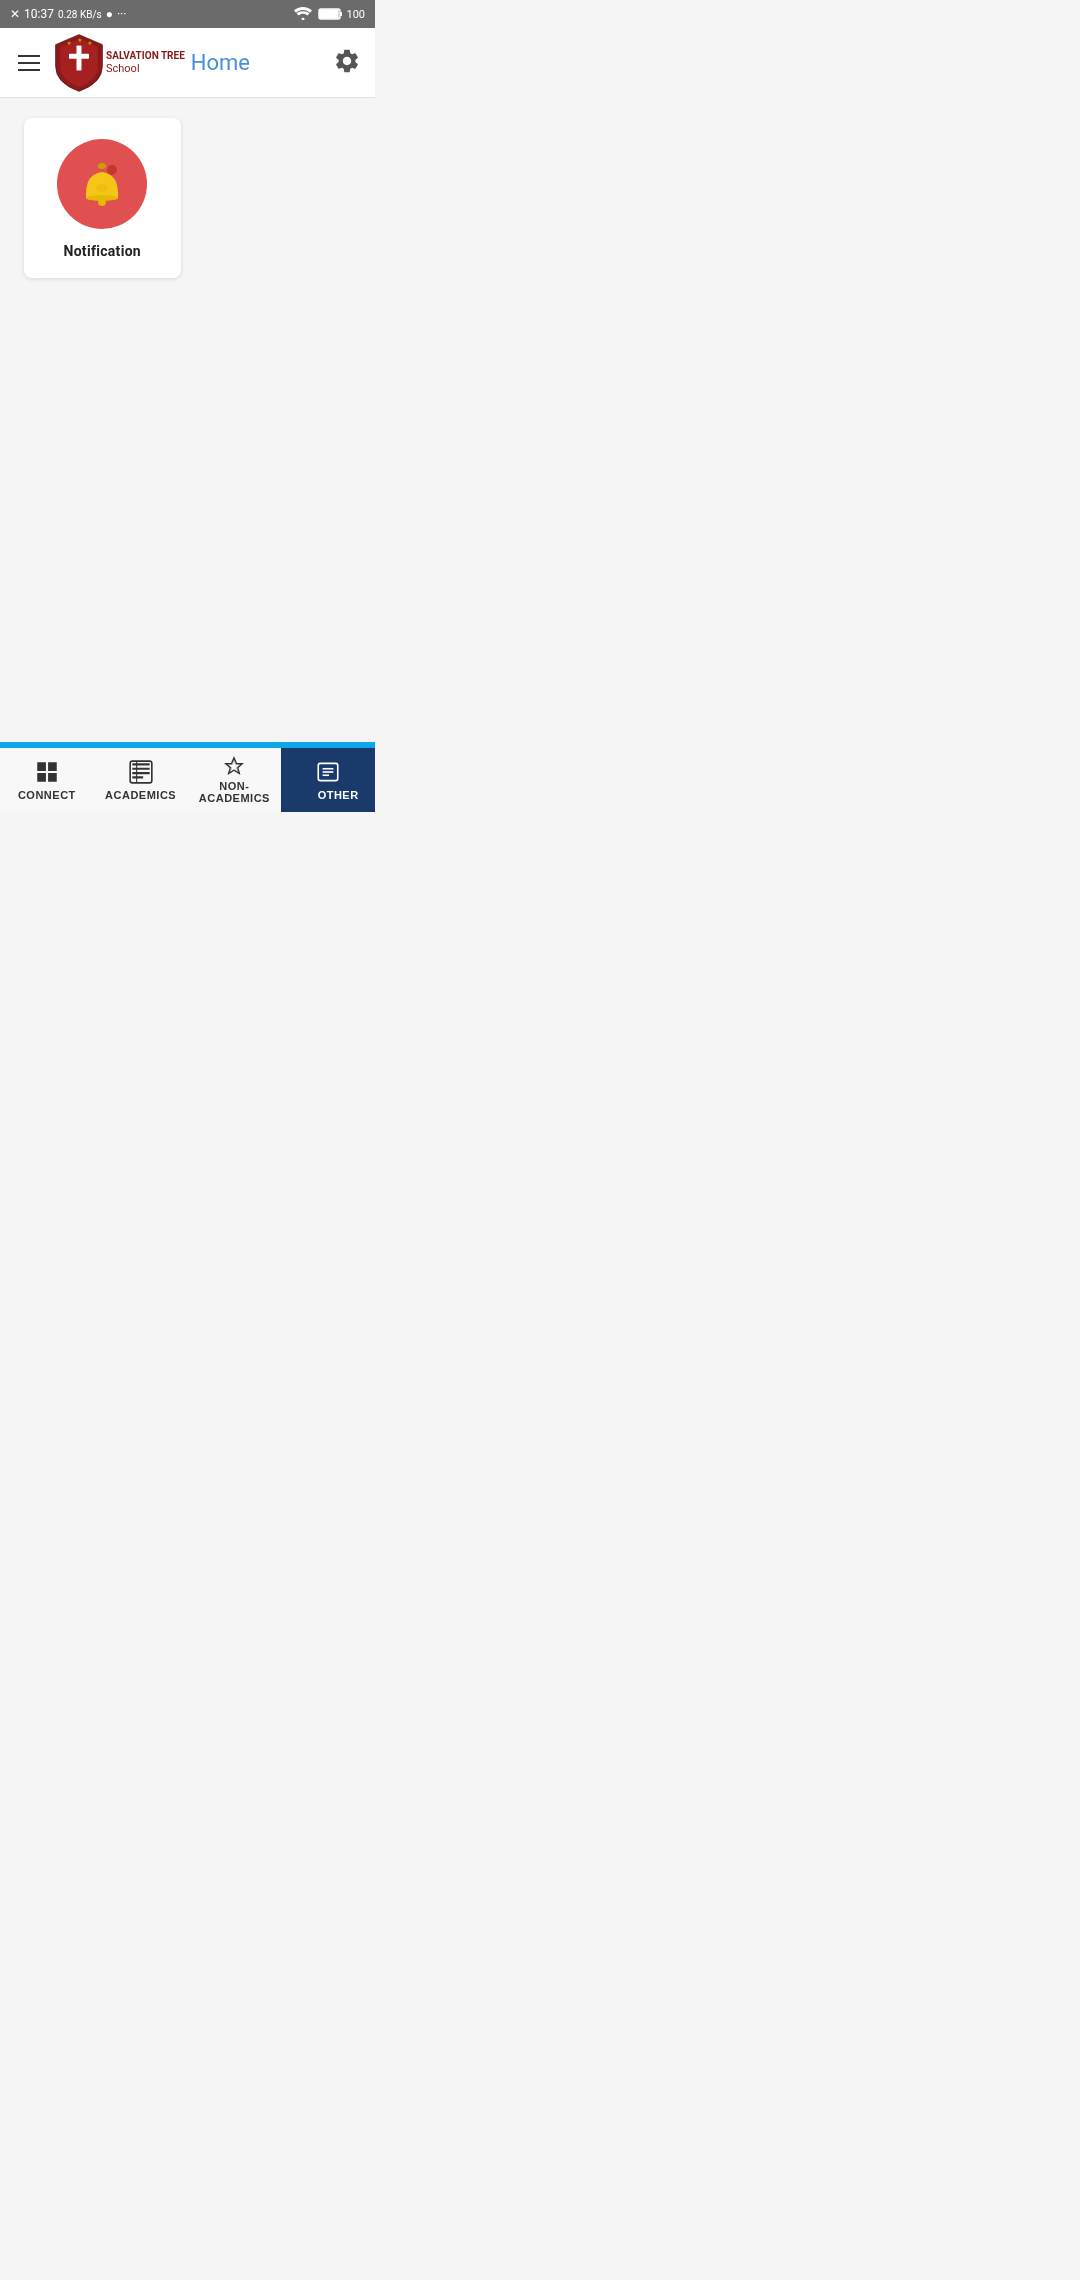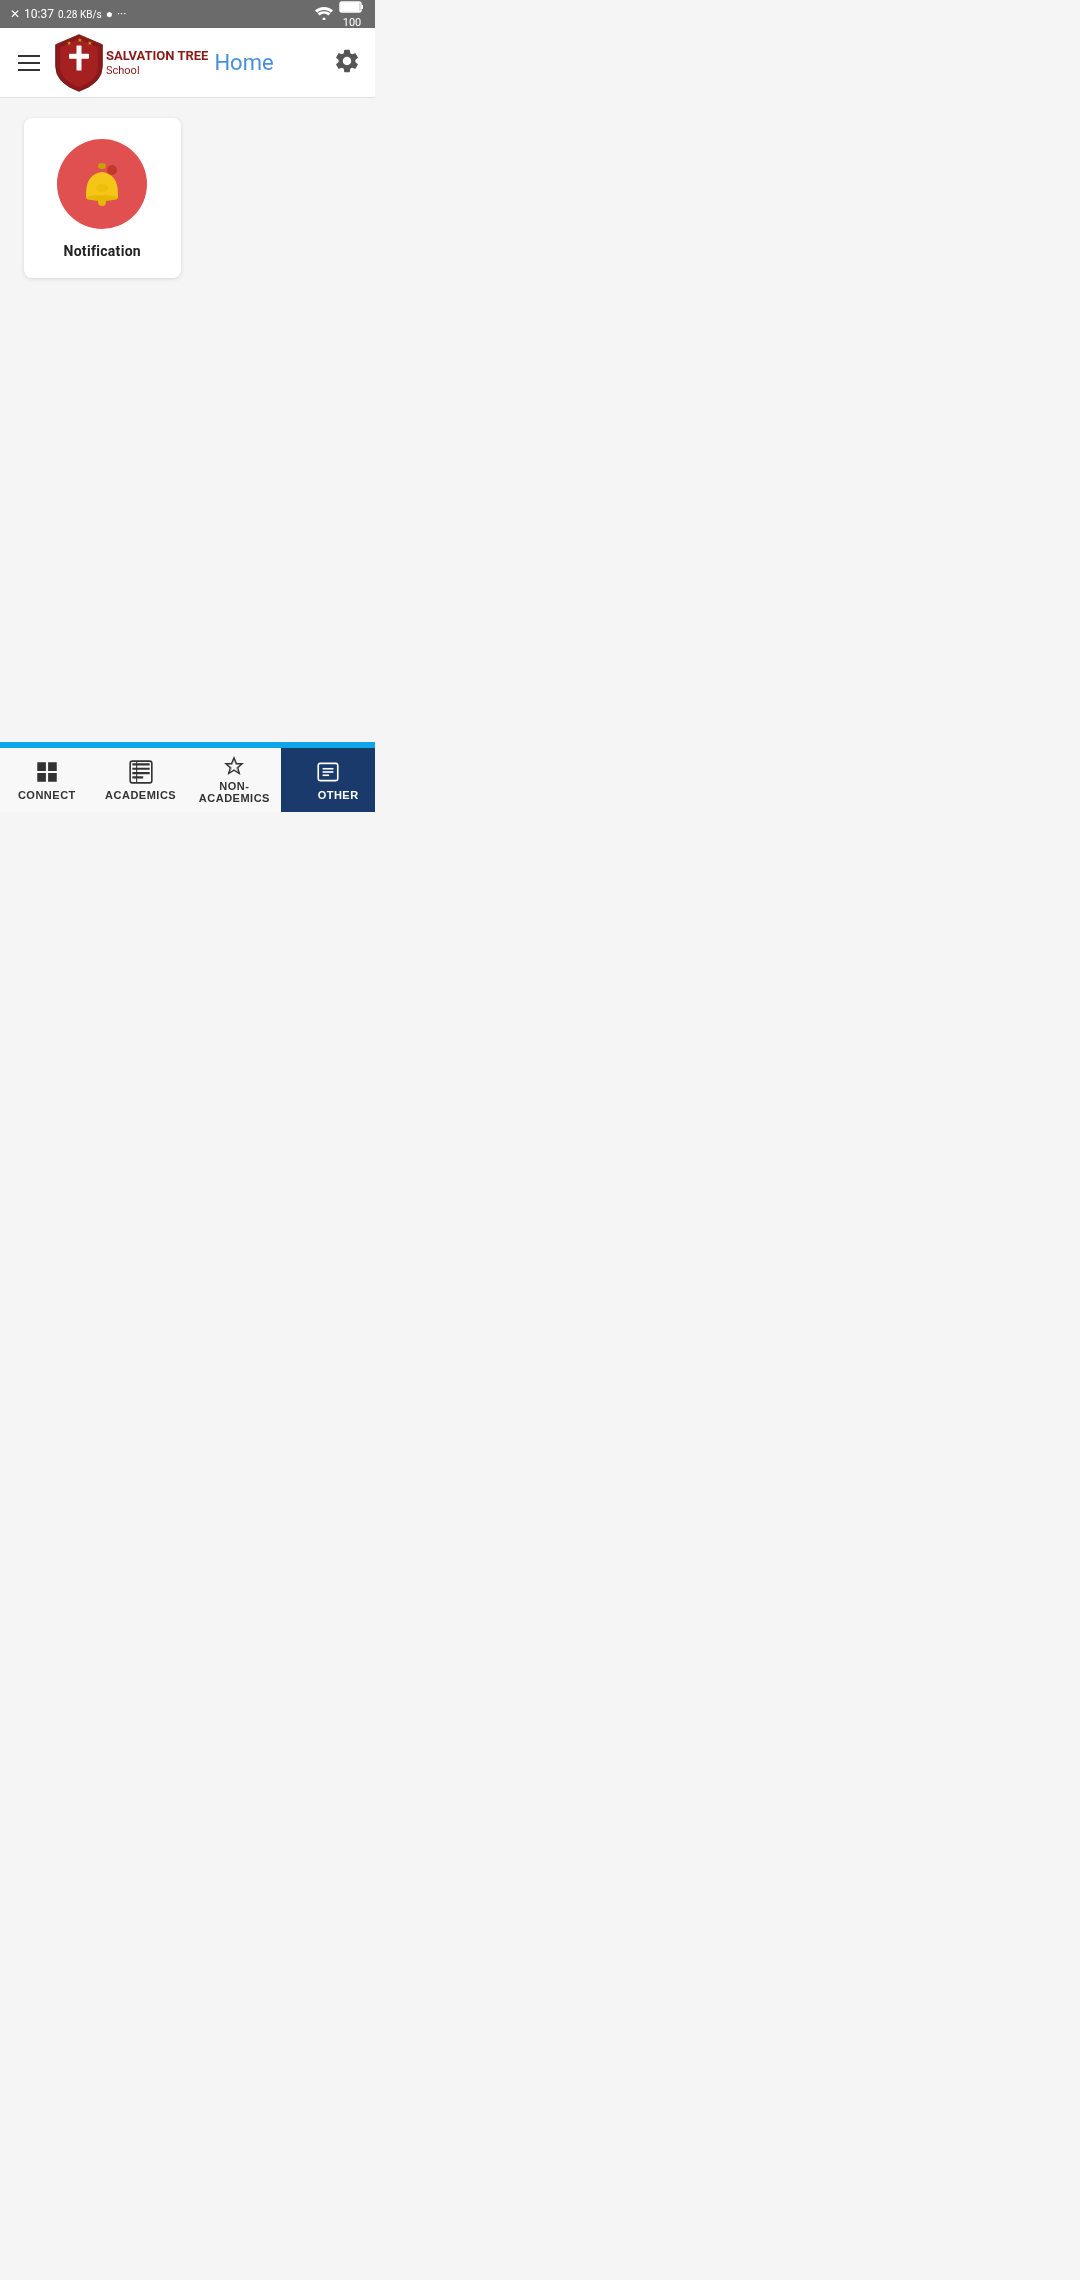--- a/index.html
+++ b/index.html
@@ -35,21 +35,20 @@
     .status-right {
       display: flex;
       align-items: center;
       gap: 6px;
     }
     .battery-icon {
       display: inline-flex;
       align-items: center;
       gap: 2px;
       font-size: 11px;
-      flex-direction: column;
     }
 
     
     .header {
       background: white;
       display: flex;
       align-items: center;
       padding: 8px 14px;
       border-bottom: 1px solid #e0e0e0;
       height: 70px;
@@ -232,21 +231,21 @@
       <path d="M30 7 L53 17 L53 40 Q53 57 30 65 Q7 57 7 40 L7 17 Z" fill="#a52020" stroke="#8b1a1a" stroke-width="0.5"></path>
 
       <rect x="27" y="15" width="6" height="30" fill="white" rx="1"></rect>
       <rect x="18" y="25" width="24" height="6" fill="white" rx="1"></rect>
 
       <text x="15" y="14" font-size="7" fill="#c8a000">★</text>
       <text x="28" y="11" font-size="7" fill="#c8a000">★</text>
       <text x="40" y="14" font-size="7" fill="#c8a000">★</text>
     </svg>
     <div style="display:flex;flex-direction:column;margin-left:2px;">
-      <span style="font-size:13px;font-weight:700;color:#8b1a1a;line-height:1.2;">SALVATION TREE</span>
+      <span style="font-size:10px;font-weight:700;color:#8b1a1a;line-height:1.2;">SALVATION TREE</span>
       <span style="font-size:11px;color:#8b1a1a;line-height:1.2;">School</span>
     </div>
   </div>
   <span class="header-title">Home</span>
   <div class="settings-icon">
     <svg viewBox="0 0 24 24" fill="#555">
       <path d="M19.14,12.94c0.04-0.3,0.06-0.61,0.06-0.94c0-0.32-0.02-0.64-0.07-0.94l2.03-1.58c0.18-0.14,0.23-0.41,0.12-0.61 l-1.92-3.32c-0.12-0.22-0.37-0.29-0.59-0.22l-2.39,0.96c-0.5-0.38-1.03-0.7-1.62-0.94L14.4,2.81c-0.04-0.24-0.24-0.41-0.48-0.41 h-3.84c-0.24,0-0.43,0.17-0.47,0.41L9.25,5.35C8.66,5.59,8.12,5.92,7.63,6.29L5.24,5.33c-0.22-0.08-0.47,0-0.59,0.22L2.74,8.87 C2.62,9.08,2.66,9.34,2.86,9.48l2.03,1.58C4.84,11.36,4.8,11.69,4.8,12s0.02,0.64,0.07,0.94l-2.03,1.58 c-0.18,0.14-0.23,0.41-0.12,0.61l1.92,3.32c0.12,0.22,0.37,0.29,0.59,0.22l2.39-0.96c0.5,0.38,1.03,0.7,1.62,0.94l0.36,2.54 c0.05,0.24,0.24,0.41,0.48,0.41h3.84c0.24,0,0.44-0.17,0.47-0.41l0.36-2.54c0.59-0.24,1.13-0.56,1.62-0.94l2.39,0.96 c0.22,0.08,0.47,0,0.59-0.22l1.92-3.32c0.12-0.22,0.07-0.47-0.12-0.61L19.14,12.94z M12,15.6c-1.98,0-3.6-1.62-3.6-3.6 s1.62-3.6,3.6-3.6s3.6,1.62,3.6,3.6S13.98,15.6,12,15.6z"></path>
     </svg>
   </div>
 </div>

